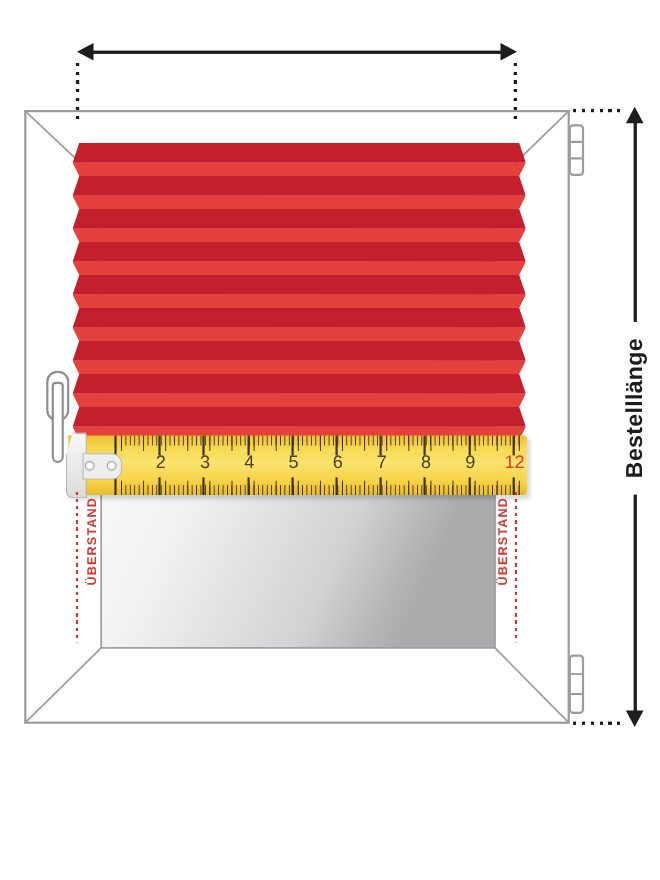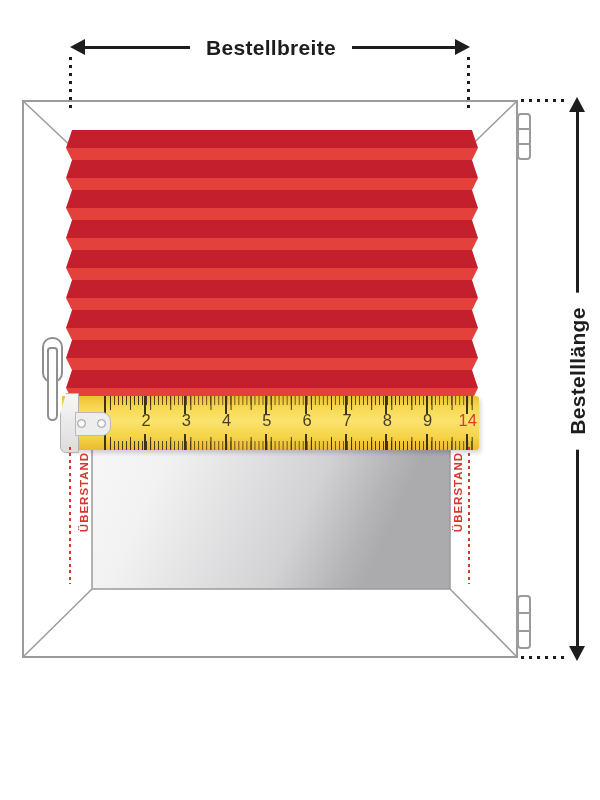--- a/index.html
+++ b/index.html
@@ -137,21 +137,21 @@
         <div class="tick-major-bottom" style="left: 283.2px;"></div>
         <div class="ruler-number" style="left: 285.2px;">7</div>
         <div class="tick-major-top" style="left: 323.4px;"></div>
         <div class="tick-major-bottom" style="left: 323.4px;"></div>
         <div class="ruler-number" style="left: 325.4px;">8</div>
         <div class="tick-major-top" style="left: 363.6px;"></div>
         <div class="tick-major-bottom" style="left: 363.6px;"></div>
         <div class="ruler-number" style="left: 365.6px;">9</div>
         <div class="tick-major-top" style="left: 403.8px;"></div>
         <div class="tick-major-bottom" style="left: 403.8px;"></div>
-        <div class="ruler-number" style="left: 405.8px; color: rgb(224, 55, 46);">14</div>
+        <div class="ruler-number" style="left: 405.8px; color: rgb(224, 55, 46);">12</div>
       </div>
     <div class="tape-hook">
       <div class="hook-plate"></div>
       <div class="hook-strip"></div>
       <div class="rivet" style="left:17px"></div>
       <div class="rivet" style="left:37px"></div>
     </div>
   </div>
 
   <div class="abs red-dots-v" style="left:69px;top:447px;height:137px"></div>
@@ -162,21 +162,20 @@
   <div class="abs handle-base"></div>
   <div class="abs handle-grip"></div>
   <div class="abs hinge hinge-top"></div>
   <div class="abs hinge hinge-bottom"></div>
 
   <div class="abs dots-v" style="left:69px;top:57px;height:54px"></div>
   <div class="abs dots-v" style="left:467px;top:57px;height:54px"></div>
   <div class="abs h-line" style="left:82px;top:46px;width:378px"></div>
   <div class="abs arrow-left" style="left:70px;top:39px"></div>
   <div class="abs arrow-right" style="left:455px;top:39px"></div>
-  <div class="abs big-label h-center" style="left:271px;top:48px;padding:0 16px">Bestellbreite</div>
 
   <div class="abs dots-h" style="left:521px;top:99px;width:47px"></div>
   <div class="abs dots-h" style="left:521px;top:656px;width:47px"></div>
   <div class="abs v-line" style="left:576px;top:107px;height:544px"></div>
   <div class="abs arrow-up" style="left:569px;top:97px"></div>
   <div class="abs arrow-down" style="left:569px;top:646px"></div>
   <div class="abs big-label v-center" style="left:578px;top:371px;padding:0 15px">Bestelllänge</div>
 
 </div>
 

